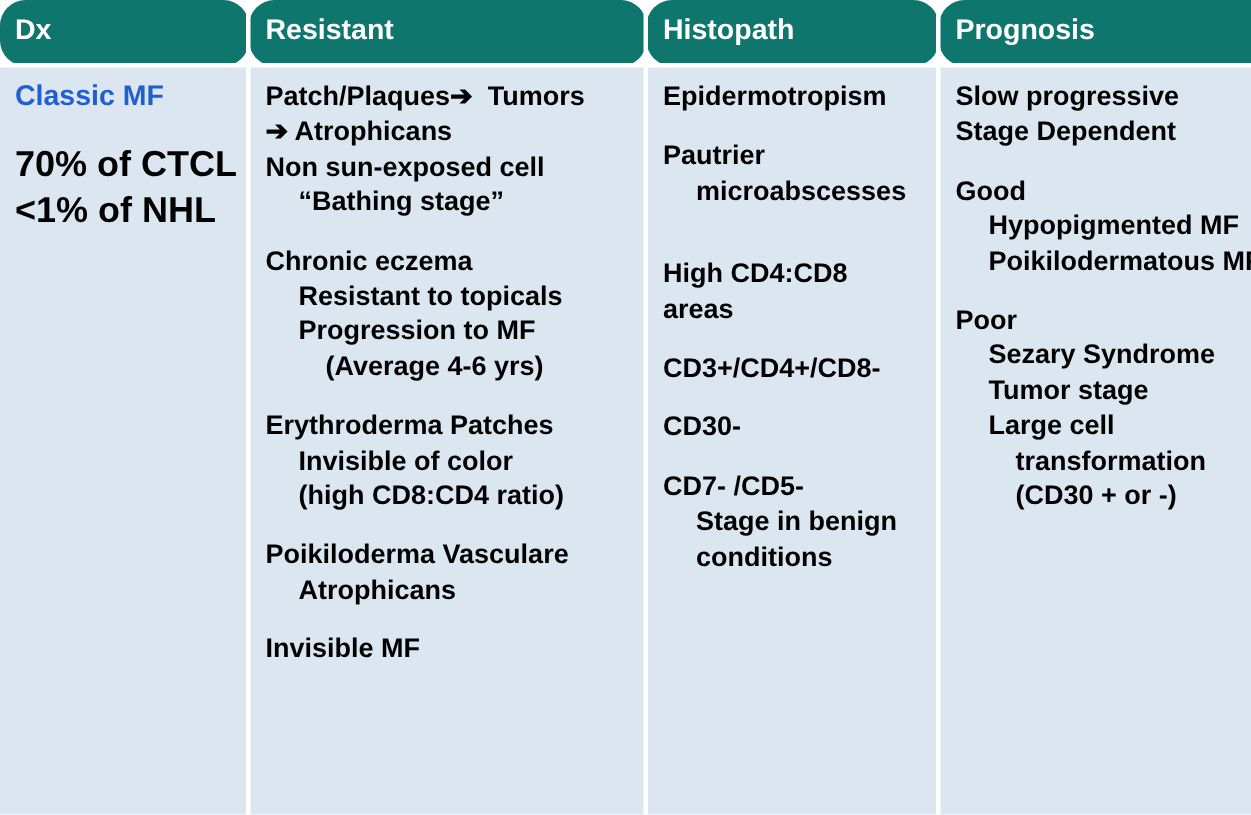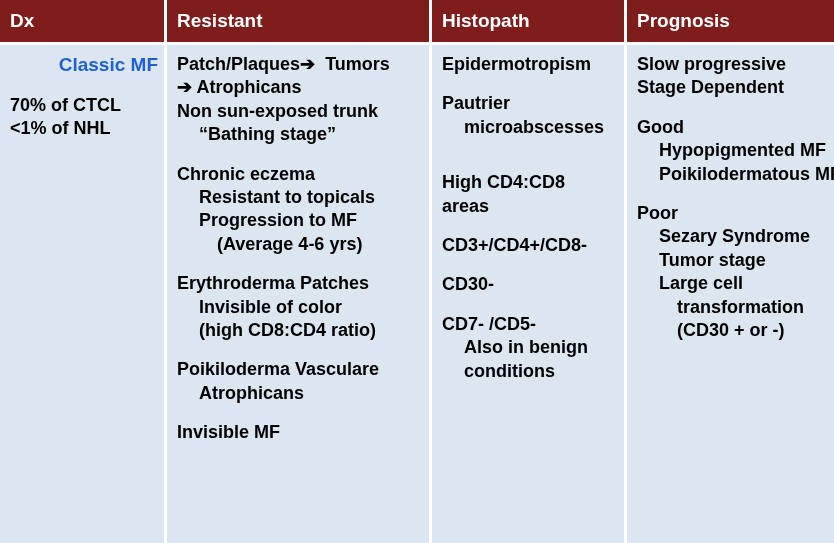--- a/index.html
+++ b/index.html
@@ -18,30 +18,31 @@
     height: 543px;
     position: relative;
     box-sizing: border-box;
   }
   table.dx-table {
     border-collapse: collapse;
     width: 834px;
     table-layout: fixed;
   }
   table.dx-table th {
-    background: #7f1d1d;
+    background: #0f766e;
     color: #ffffff;
     font-size: 19px;
     font-weight: bold;
     text-align: left;
     padding: 6px 0 6px 10px;
     height: 30px;
     vertical-align: middle;
     border-right: 3px solid #ffffff;
     border-bottom: 3px solid #ffffff;
+    border-radius: 17px;
   }
   table.dx-table th:last-child { border-right: none; }
   table.dx-table td {
     background: #dce6f1;
     vertical-align: top;
     padding: 8px 6px 8px 10px;
     border-right: 3px solid #ffffff;
     font-size: 18px;
     color: #000000;
     line-height: 1.30;
@@ -52,31 +53,30 @@
   .col-dx { width: 154px; }
   .col-clinical { width: 252px; }
   .col-histo { width: 182px; }
   .col-prog { width: 246px; }
 
   .cell-title {
     color: #1f5fd0;
     font-weight: bold;
     font-size: 19px;
     margin: 0 0 16px 0;
-    text-align: right;
   }
   .line {
     white-space: pre-wrap;
     min-height: 1px;
     font-weight: bold;
   }
   .blank { height: 16px; }
   .ind1 { padding-left: 22px; }
   .ind2 { padding-left: 40px; }
-  .stat-line { font-size: 18px; }
+  .stat-line { font-size: 24px; }
   .prog-head { font-weight: bold; font-size: 18px; }
 </style>
 </head>
 <body>
 
 <div class="table-wrap">
   <table class="dx-table">
     <thead>
       <tr>
         <th class="col-dx">Dx</th>
@@ -90,21 +90,21 @@
 
         <td class="col-dx">
           <div class="cell-title">Classic MF</div>
           <div class="line stat-line">70% of CTCL</div>
           <div class="line stat-line">&lt;1% of NHL</div>
         </td>
 
         <td class="col-clinical">
           <div class="line">Patch/Plaques➔  Tumors</div>
           <div class="line">➔ Atrophicans</div>
-          <div class="line">Non sun-exposed trunk</div>
+          <div class="line">Non sun-exposed cell</div>
           <div class="line ind1">“Bathing stage”</div>
           <div class="blank"></div>
           <div class="line">Chronic eczema</div>
           <div class="line ind1">Resistant to topicals</div>
           <div class="line ind1">Progression to MF</div>
           <div class="line ind2">(Average 4-6 yrs)</div>
           <div class="blank"></div>
           <div class="line">Erythroderma Patches</div>
           <div class="line ind1">Invisible of color</div>
           <div class="line ind1">(high CD8:CD4 ratio)</div>
@@ -123,21 +123,21 @@
           <div class="blank"></div>
           <div class="blank"></div>
           <div class="line">High CD4:CD8</div>
           <div class="line">areas</div>
           <div class="blank"></div>
           <div class="line">CD3+/CD4+/CD8-</div>
           <div class="blank"></div>
           <div class="line">CD30-</div>
           <div class="blank"></div>
           <div class="line">CD7- /CD5-</div>
-          <div class="line ind1">Also in benign</div>
+          <div class="line ind1">Stage in benign</div>
           <div class="line ind1">conditions</div>
         </td>
 
         <td class="col-prog">
           <div class="line">Slow progressive</div>
           <div class="line">Stage Dependent</div>
           <div class="blank"></div>
           <div class="line prog-head">Good</div>
           <div class="line ind1">Hypopigmented MF</div>
           <div class="line ind1">Poikilodermatous MF</div>

